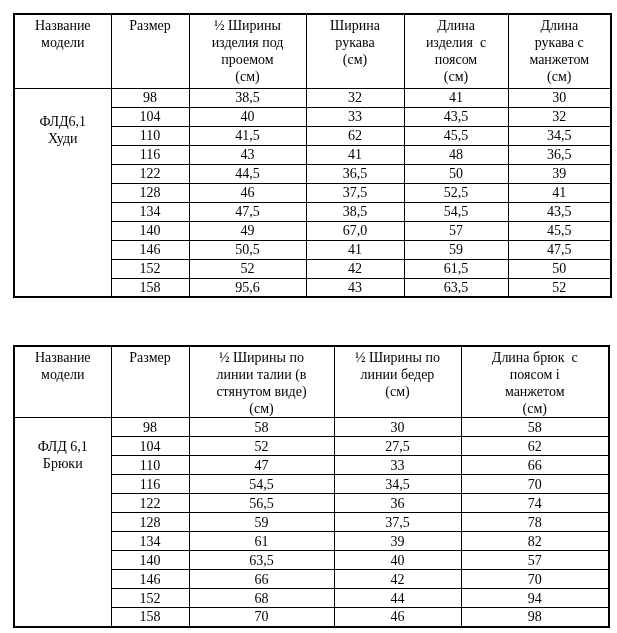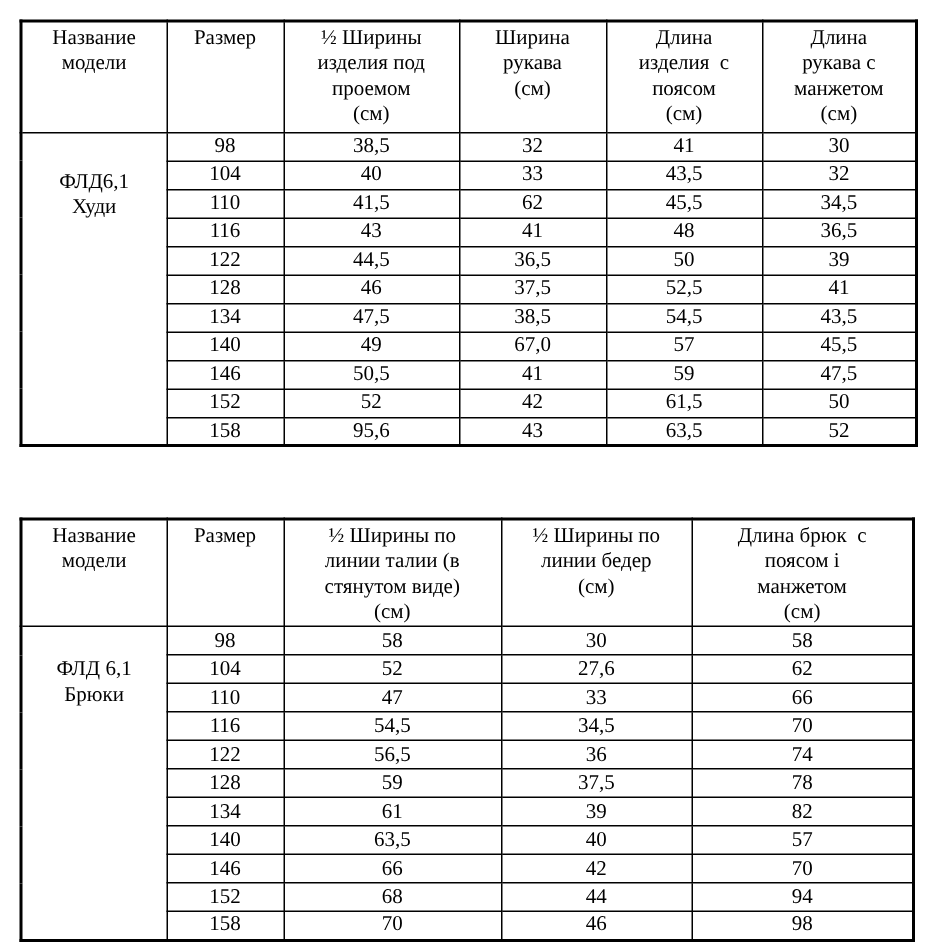--- a/index.html
+++ b/index.html
@@ -206,21 +206,21 @@
           <td rowspan="11" class="model-cell">ФЛД 6,1
 Брюки</td>
           <td>98</td>
           <td>58</td>
           <td>30</td>
           <td>58</td>
         </tr>
         <tr>
           <td>104</td>
           <td>52</td>
-          <td>27,6</td>
+          <td>27,5</td>
           <td>62</td>
         </tr>
         <tr>
           <td>110</td>
           <td>47</td>
           <td>33</td>
           <td>66</td>
         </tr>
         <tr>
           <td>116</td>

